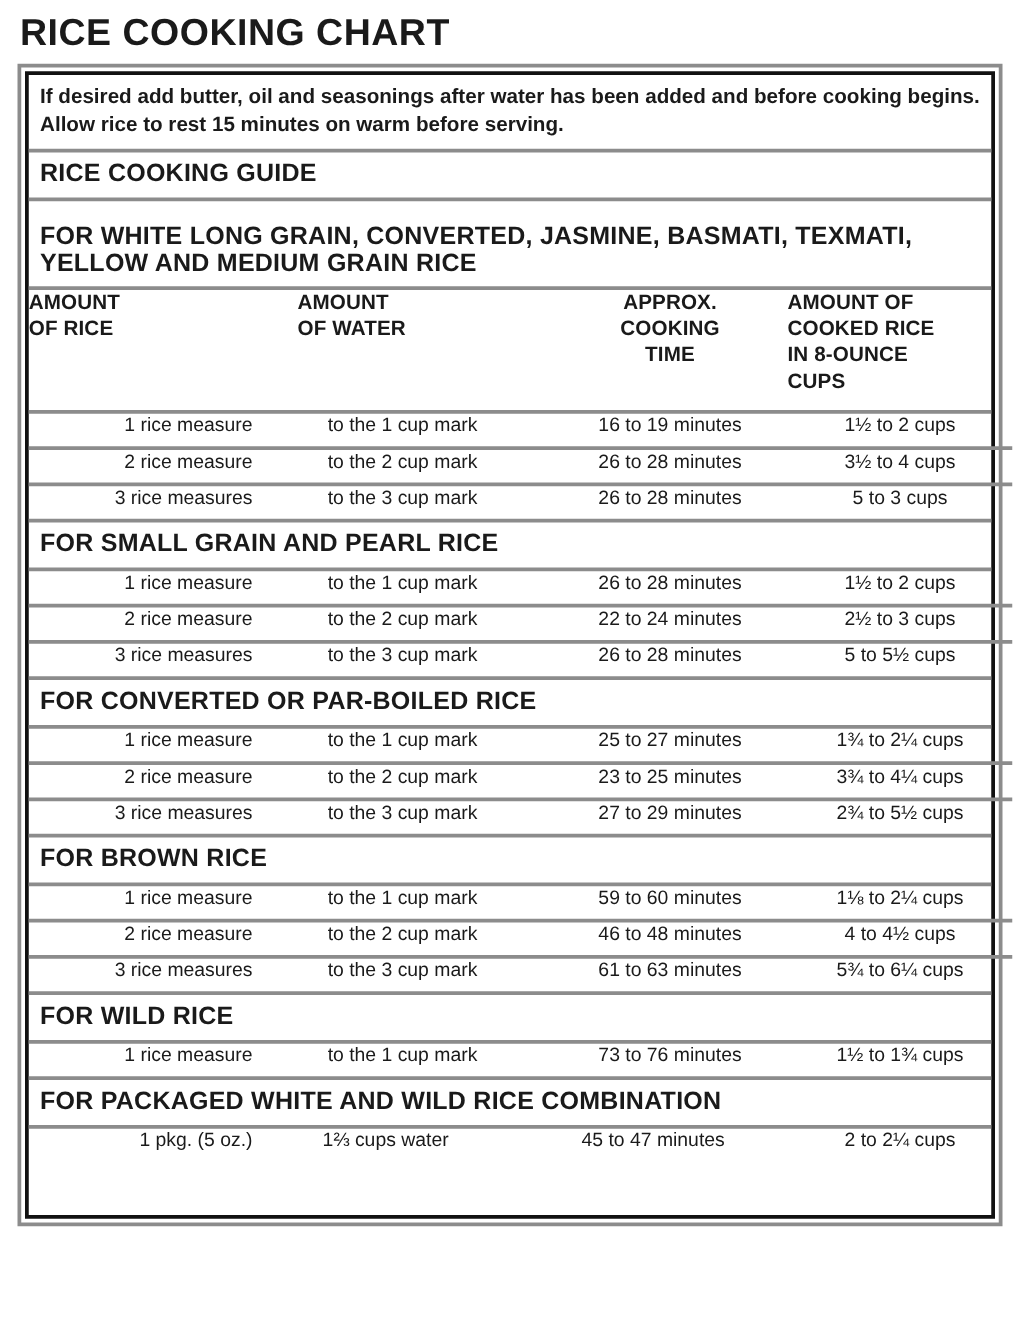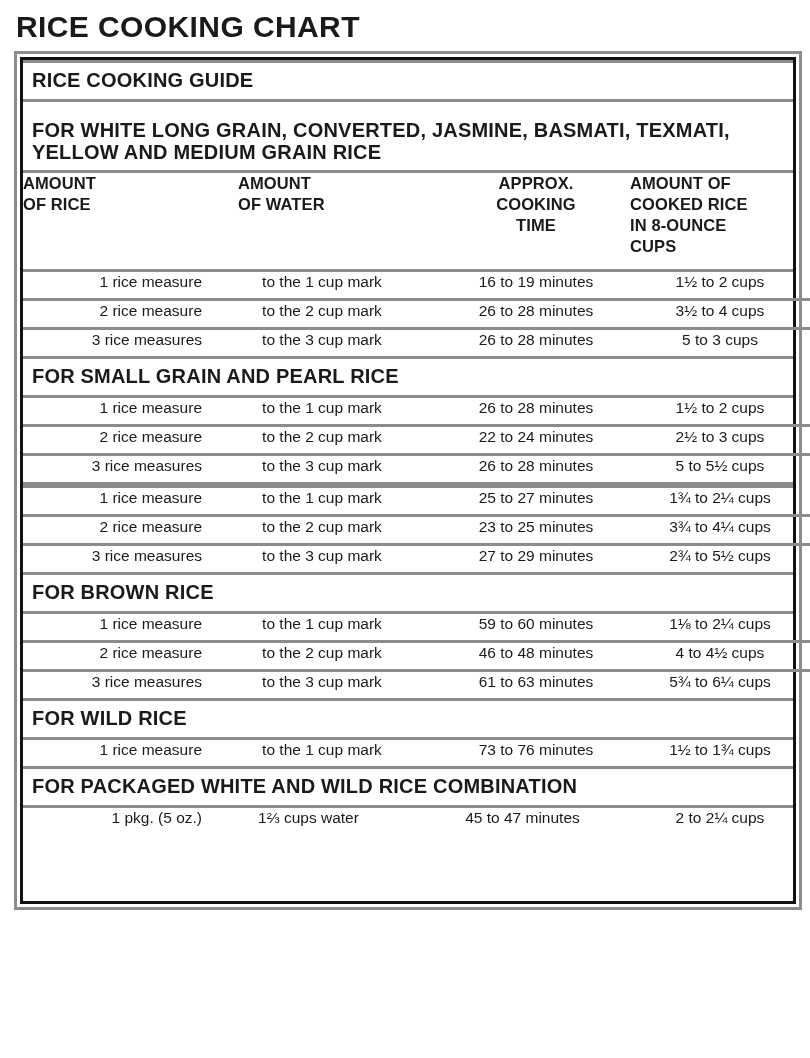--- a/index.html
+++ b/index.html
@@ -133,32 +133,33 @@
   .dat.center { text-align: center; }
 
   .row-rule td {
     padding: 0;
   }
   .hline {
     height: 3px;
     background: #8c8c8c;
   }
 
-  .tallrow .dat { height: 93px; }
+  .tallrow .dat { height: 69px; }
 </style>
 </head>
 <body>
 
 <div class="page">
 
   <div class="chart-title">RICE COOKING CHART</div>
 
   <div class="outer-frame">
     <div class="inner-frame">
 
+      <div class="intro-note">If desired add butter, oil and seasonings after water has been added and before cooking begins.  Allow rice to rest 15 minutes on warm before serving.</div>
       <div class="rule"></div>
 
       <div class="banner">RICE COOKING GUIDE</div>
       <div class="rule"></div>
 
       <div class="banner two-line">FOR WHITE LONG GRAIN, CONVERTED,  JASMINE, BASMATI, TEXMATI, YELLOW AND MEDIUM GRAIN RICE</div>
       <div class="rule"></div>
 
       <table class="rice-table">
         <colgroup>
@@ -267,20 +268,21 @@
               </tr>
               <tr>
                 <td class="dat left vsep-r">3 rice measures</td>
                 <td class="dat center vsep-r">to the 3 cup mark</td>
                 <td class="dat center vsep-r">26 to 28 minutes</td>
                 <td class="dat center">5 to 5½ cups</td>
               </tr>
             </tbody>
           </table>
           <div class="rule"></div>
+          <div class="banner">FOR CONVERTED OR PAR-BOILED RICE</div>
           <div class="rule"></div>
           <table class="rice-table">
             <colgroup>
               <col class="c1" style="width: 179px;">
               <col class="c2" style="width: 240px;">
               <col class="c3" style="width: 188px;">
               <col class="c4" style="width: 180px;">
             </colgroup>
             <tbody>
               <tr>

